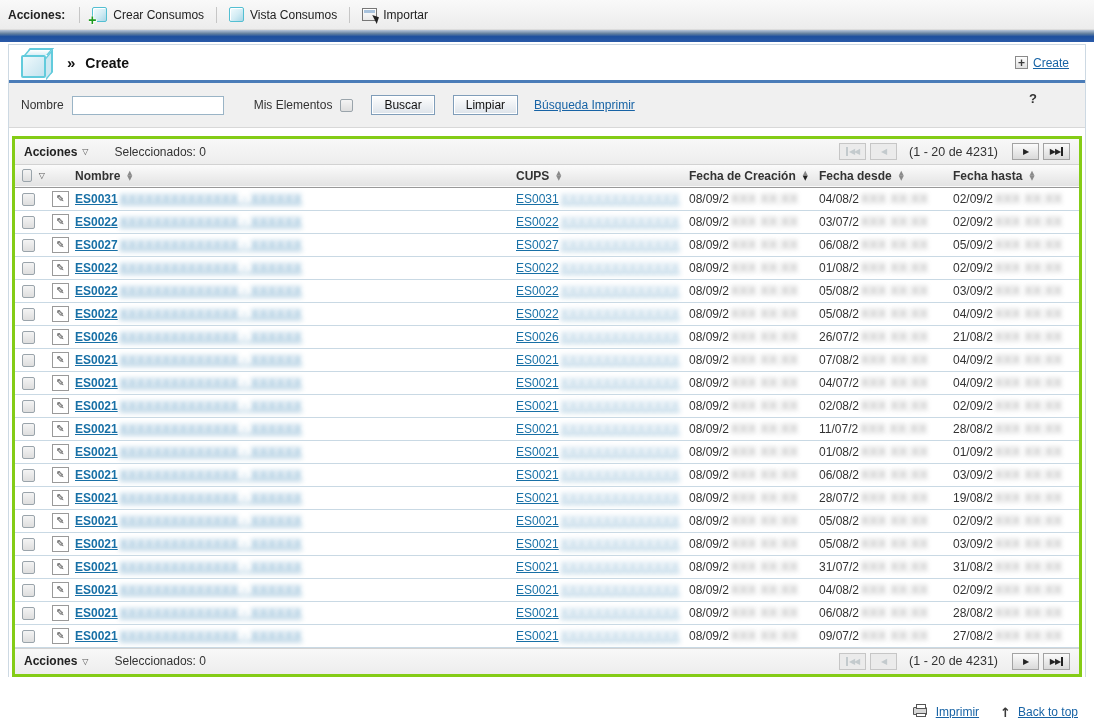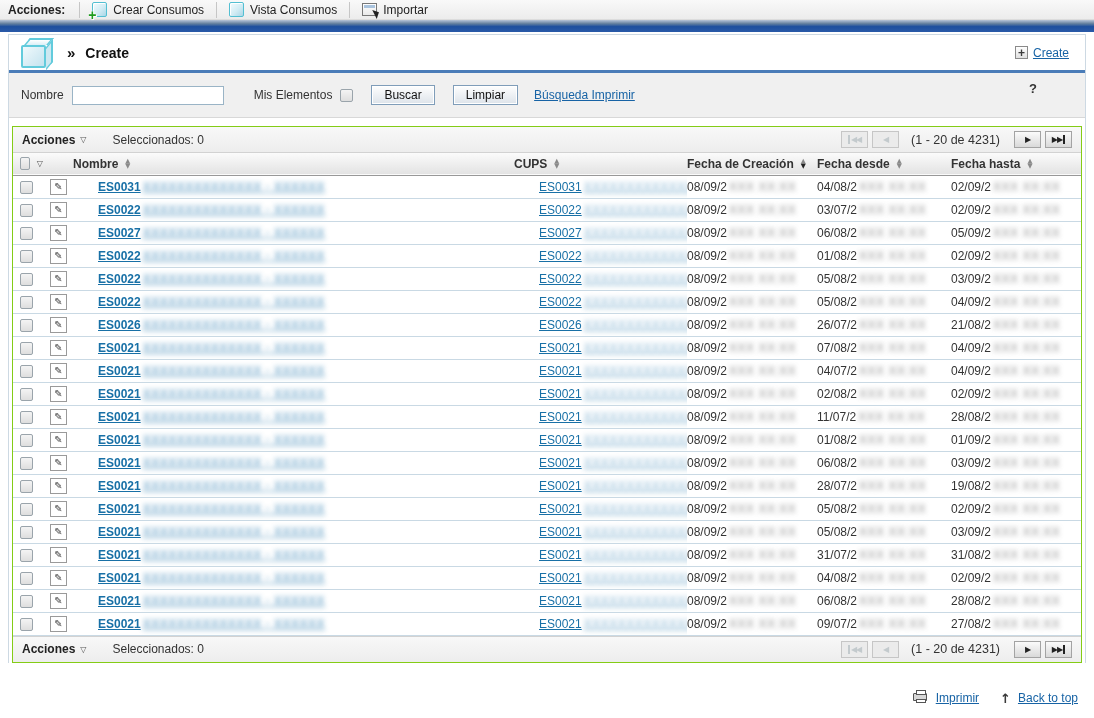--- a/index.html
+++ b/index.html
@@ -5,21 +5,21 @@
   * { box-sizing: border-box; }
   body {
     width: 1094px; height: 718px; margin: 0; overflow: hidden;
     background: #fff; color: #222;
     font-family: "Liberation Sans", "DejaVu Sans", sans-serif;
     font-size: 12px;
   }
   a { color: #1763a5; text-decoration: underline; cursor: pointer; }
 
   
-  .action-bar { height: 20px; display: flex; align-items: center;
+  .action-bar { height: 30px; display: flex; align-items: center;
     background: linear-gradient(#f9f9f9, #ececec); border-bottom: 1px solid #dcdcdc; padding: 0 8px; }
   .ab-label { font-weight: bold; margin-right: 6px; }
   .ab-sep { width: 1px; height: 16px; background: #c6c6c6; margin: 0 8px; }
   .ab-btn { display: flex; align-items: center; gap: 6px; background: none; border: none;
     font: inherit; color: #222; cursor: pointer; padding: 2px 4px; }
   .cube-ico { position: relative; width: 15px; height: 15px; border: 1px solid #53bfd2; border-radius: 2px;
     background: linear-gradient(135deg, #f4fcfe 0%, #d2ecf4 55%, #a9d6e6 100%);
     box-shadow: inset 1px 1px 0 #fff; flex: none; }
   .cube-ico.plus::after { content: "+"; position: absolute; left: -5px; bottom: -7px; color: #1f9b1f;
     font-weight: bold; font-size: 14px; text-shadow: 0 0 2px #fff, 0 0 2px #fff, 1px 1px 0 #fff; }
@@ -60,21 +60,21 @@
   .cb { appearance: none; -webkit-appearance: none; width: 13px; height: 13px; border: 1px solid #9aa4ab;
     background: linear-gradient(#f4f4f4, #dedede); border-radius: 2px; margin: 0; vertical-align: middle; cursor: pointer; }
   .btn { font: inherit; padding: 2px 12px; border: 1px solid #7f9db9; color: #111; cursor: pointer;
     background: linear-gradient(#fefefe, #dde3ea); box-shadow: inset 0 0 0 1px #fff; }
   .btn-buscar { margin-left: 18px; }
   .btn-limpiar { margin-left: 18px; }
   .adv-link { margin-left: 16px; }
   .help-q { position: absolute; right: 48px; top: 8px; font-weight: bold; font-size: 13px; color: #333; cursor: pointer; }
 
   
-  .grid-box { margin: 8px 3px 0; border: 1px solid #84cc16; background: #fff; }
+  .grid-box { margin: 8px 3px 0; border: 3px solid #84cc16; background: #fff; }
   .list-toolbar { height: 26px; background: linear-gradient(#f8f8f8, #ededed);
     display: flex; align-items: center; padding: 0 9px; }
   .list-toolbar.top { border-bottom: 1px solid #d2d2d2; }
   .list-toolbar.bottom { border-top: 1px solid #d2d2d2; }
   .lt-actions { font-weight: bold; color: #222; display: flex; align-items: center; gap: 5px; cursor: pointer;
     background: none; border: none; font-size: 12px; padding: 0; }
   .caret { font-size: 8px; color: #555; font-family: "DejaVu Sans", sans-serif; }
   .lt-selected { margin-left: 26px; color: #333; }
   .pager { margin-left: auto; display: flex; align-items: center; }
   .pg-btn { width: 27px; height: 17px; border: 1px solid #a3a3a3; margin-left: 4px;
@@ -93,21 +93,21 @@
   .hwrap { display: flex; align-items: center; gap: 7px; }
   .sort { display: inline-flex; flex-direction: column; line-height: 4.5px; font-size: 6.5px; color: #8a8a8a;
     cursor: pointer; font-family: "DejaVu Sans", sans-serif; }
   .sort.active .dn { color: #222; }
   tbody tr { height: 23px; border-bottom: 1px solid #c9d9e4; background: #fff; }
   td { padding: 0; white-space: nowrap; overflow: hidden; vertical-align: middle; }
   .c-check .cb { margin-left: 7px; }
   .edit-btn { width: 17px; height: 16px; border: 1px solid #9a9a9a; background: #fff; cursor: pointer;
     display: flex; align-items: center; justify-content: center; padding: 0; margin-left: 7px; }
   .pencil { font-size: 10px; color: #444; font-family: "DejaVu Sans", sans-serif; }
-  .rowlink { color: #1870a6; margin-left: 25px; }
+  .rowlink { color: #1870a6; }
   .bold { font-weight: bold; }
   .date-cell { color: #333; }
   .redact { filter: blur(2.4px); opacity: .7; letter-spacing: .5px; margin-left: 2px; }
   .redact.blue { color: #4b90bd; }
   .redact.gray { color: #666; }
 
   
   .page-footer { display: flex; justify-content: flex-end; align-items: center; gap: 7px; padding: 28px 16px 0; }
   .printer-ico { position: relative; width: 14px; height: 8px; background: #d7d7d7; border: 1px solid #555;
     border-radius: 1px 1px 0 0; margin: 0 2px 3px 0; flex: none; }

